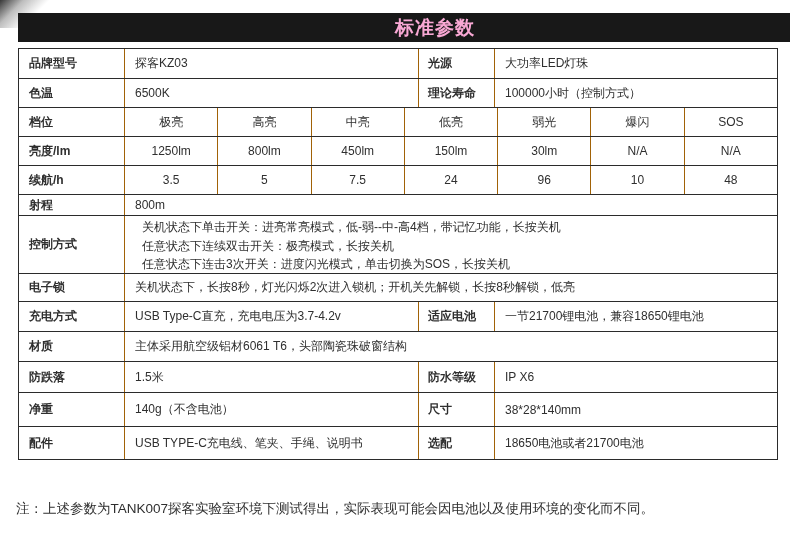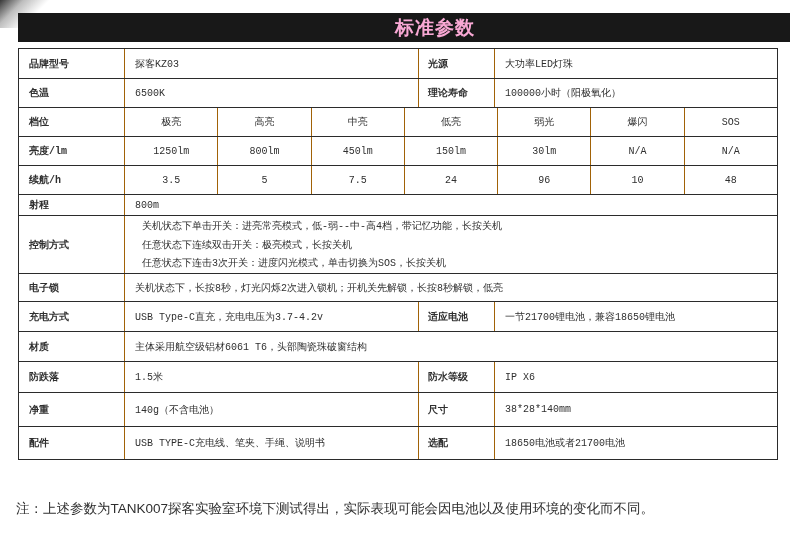--- a/index.html
+++ b/index.html
@@ -18,22 +18,21 @@
   .title-bar{
     position:absolute;left:18px;top:13px;width:762px;height:29px;
     background:#181818;color:#f9a8d4;
     display:flex;align-items:center;justify-content:center;
     font-size:19px;font-weight:bold;letter-spacing:1px;padding-left:36px;
   }
   .spec-table{
     position:absolute;left:18px;top:48px;width:760px;
     border:1.5px solid #2b2b2b;
     box-sizing:border-box;
-    font-size:10px;
-    font-family:Liberation Mono, monospace;
+    font-size:12px;
   }
   .row{display:flex;align-items:stretch;box-sizing:border-box;}
   .row + .row{border-top:1px solid #2b2b2b;}
   .cell{
     box-sizing:border-box;display:flex;align-items:center;
     padding:0 0 0 10px;overflow:hidden;white-space:nowrap;
   }
   .cell + .cell{border-left:1px solid #a16207;}
   .lbl{width:105px;flex:0 0 105px;font-weight:600;}
   .lbl2{width:76px;flex:0 0 76px;font-weight:600;padding-left:9px;}
@@ -67,21 +66,21 @@
       <div class="cell lbl">品牌型号</div>
       <div class="cell v1">探客KZ03</div>
       <div class="cell lbl2">光源</div>
       <div class="cell v2">大功率LED灯珠</div>
     </div>
 
     <div class="row h29">
       <div class="cell lbl">色温</div>
       <div class="cell v1">6500K</div>
       <div class="cell lbl2">理论寿命</div>
-      <div class="cell v2">100000小时（阳极氧化）</div>
+      <div class="cell v2">100000小时（控制方式）</div>
     </div>
 
     <div class="row h29">
       <div class="cell lbl">档位</div>
       <div class="cell cv">极亮</div>
       <div class="cell cv">高亮</div>
       <div class="cell cv">中亮</div>
       <div class="cell cv">低亮</div>
       <div class="cell cv">弱光</div>
       <div class="cell cv">爆闪</div>

